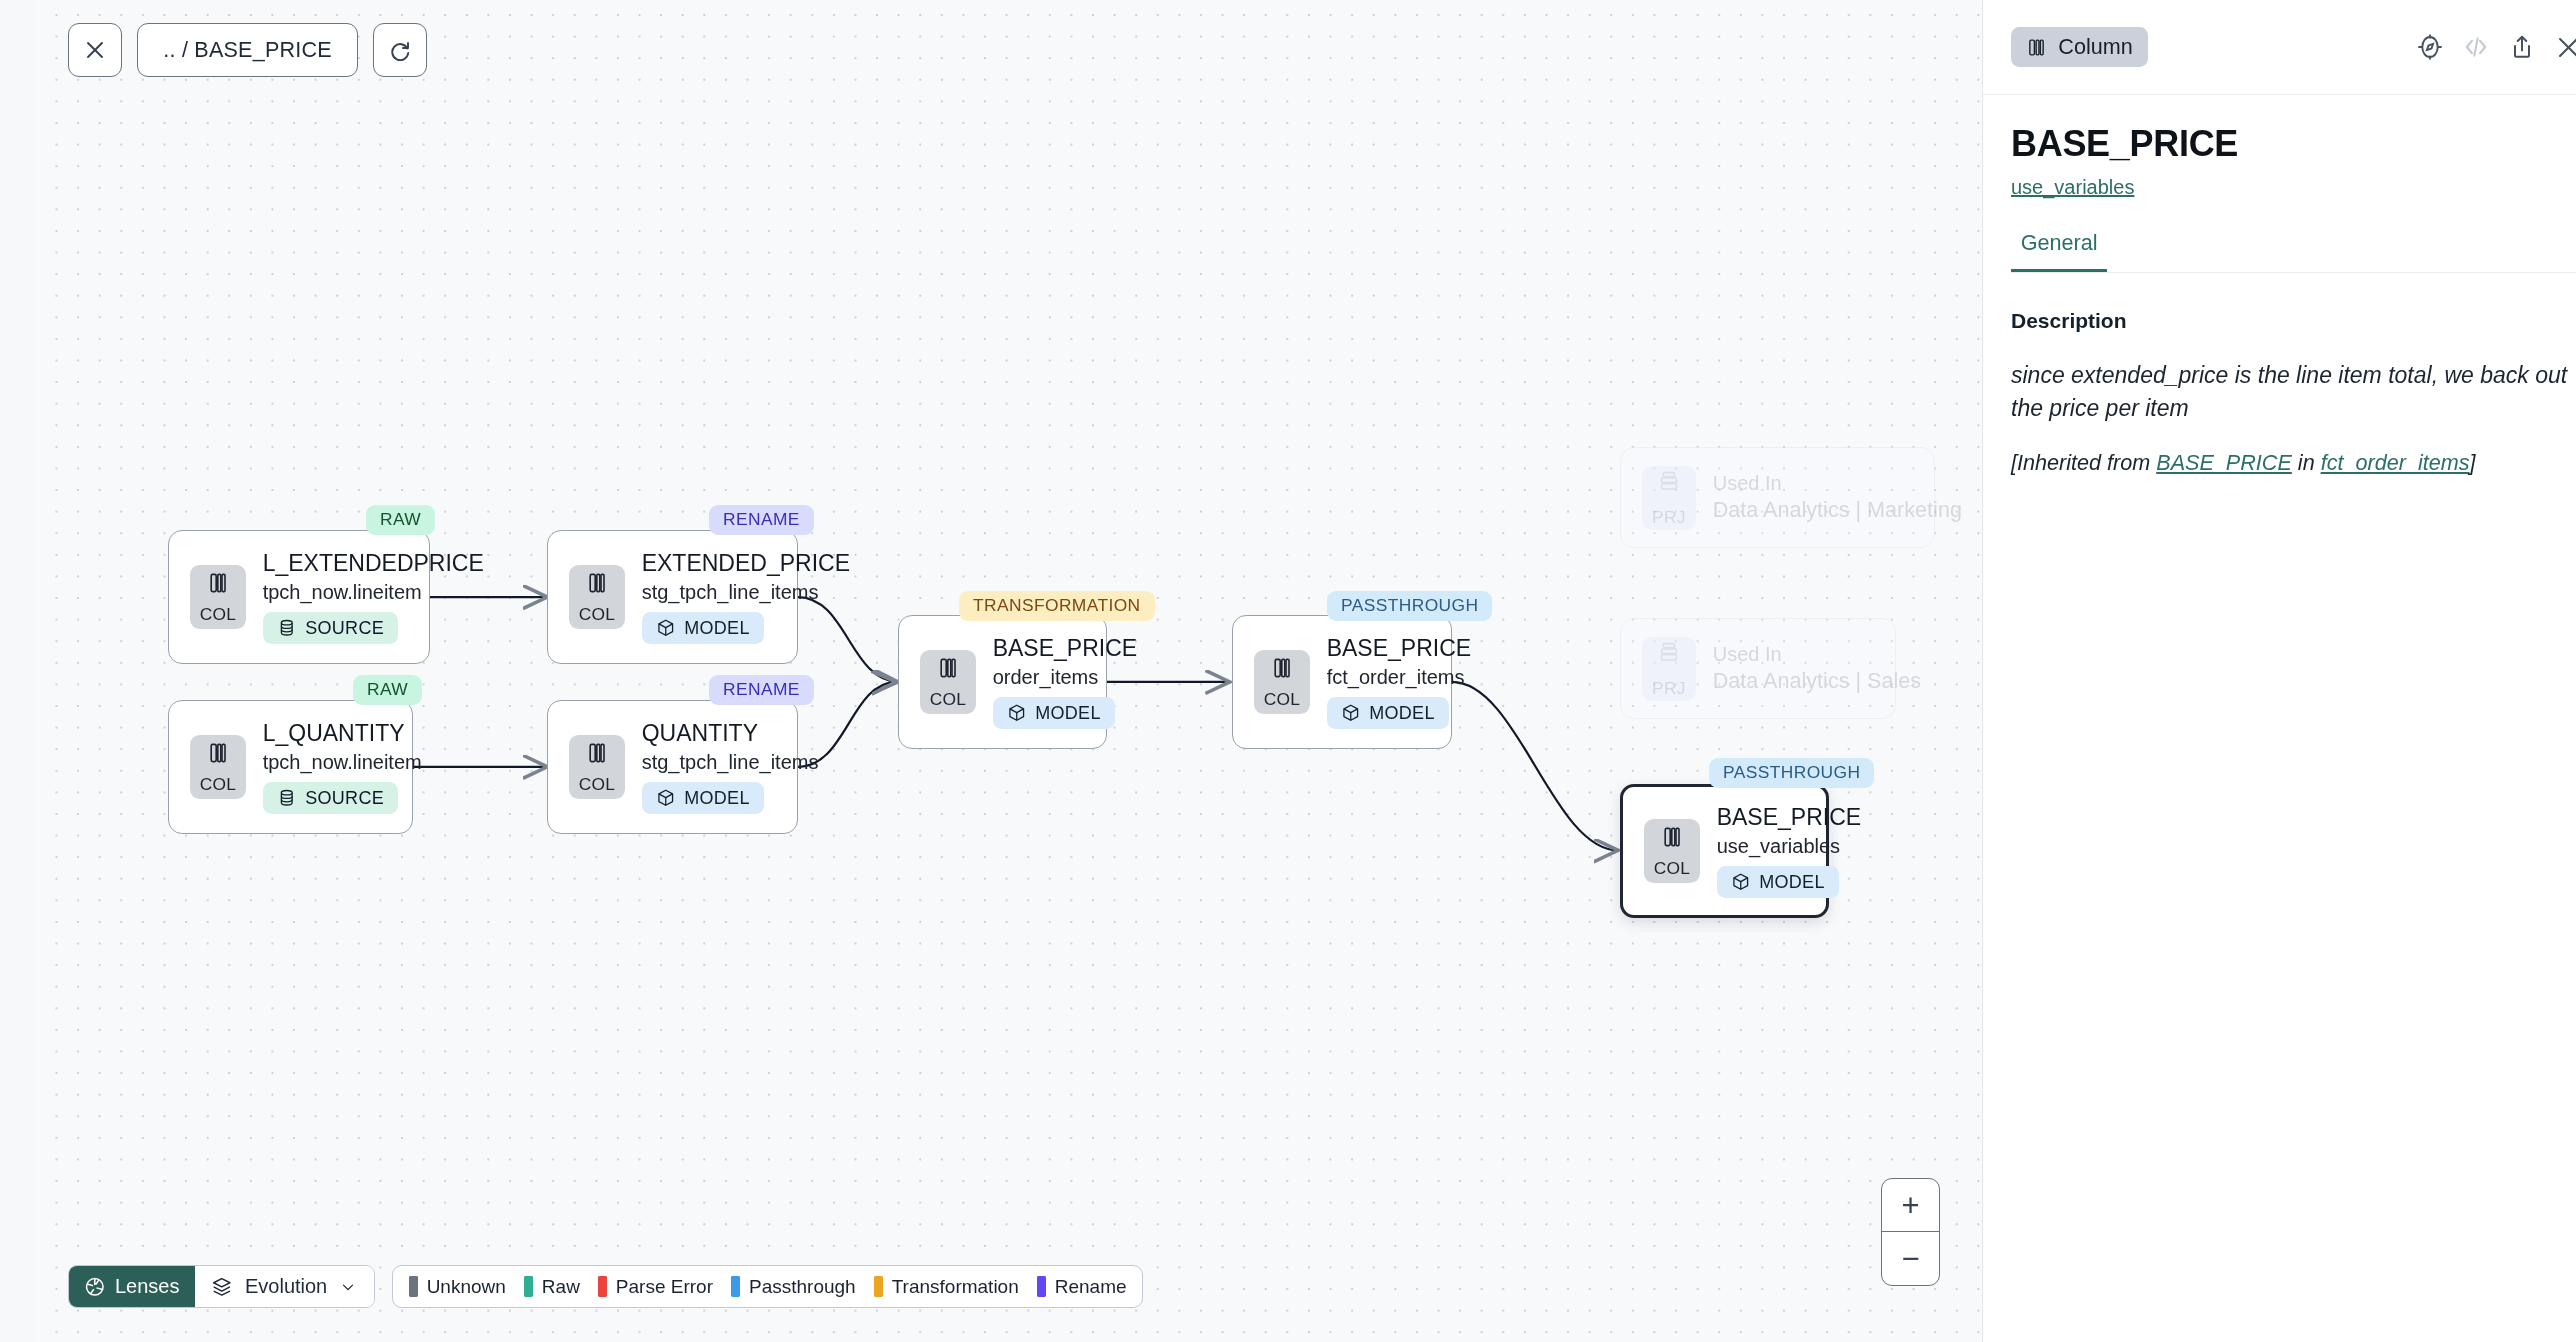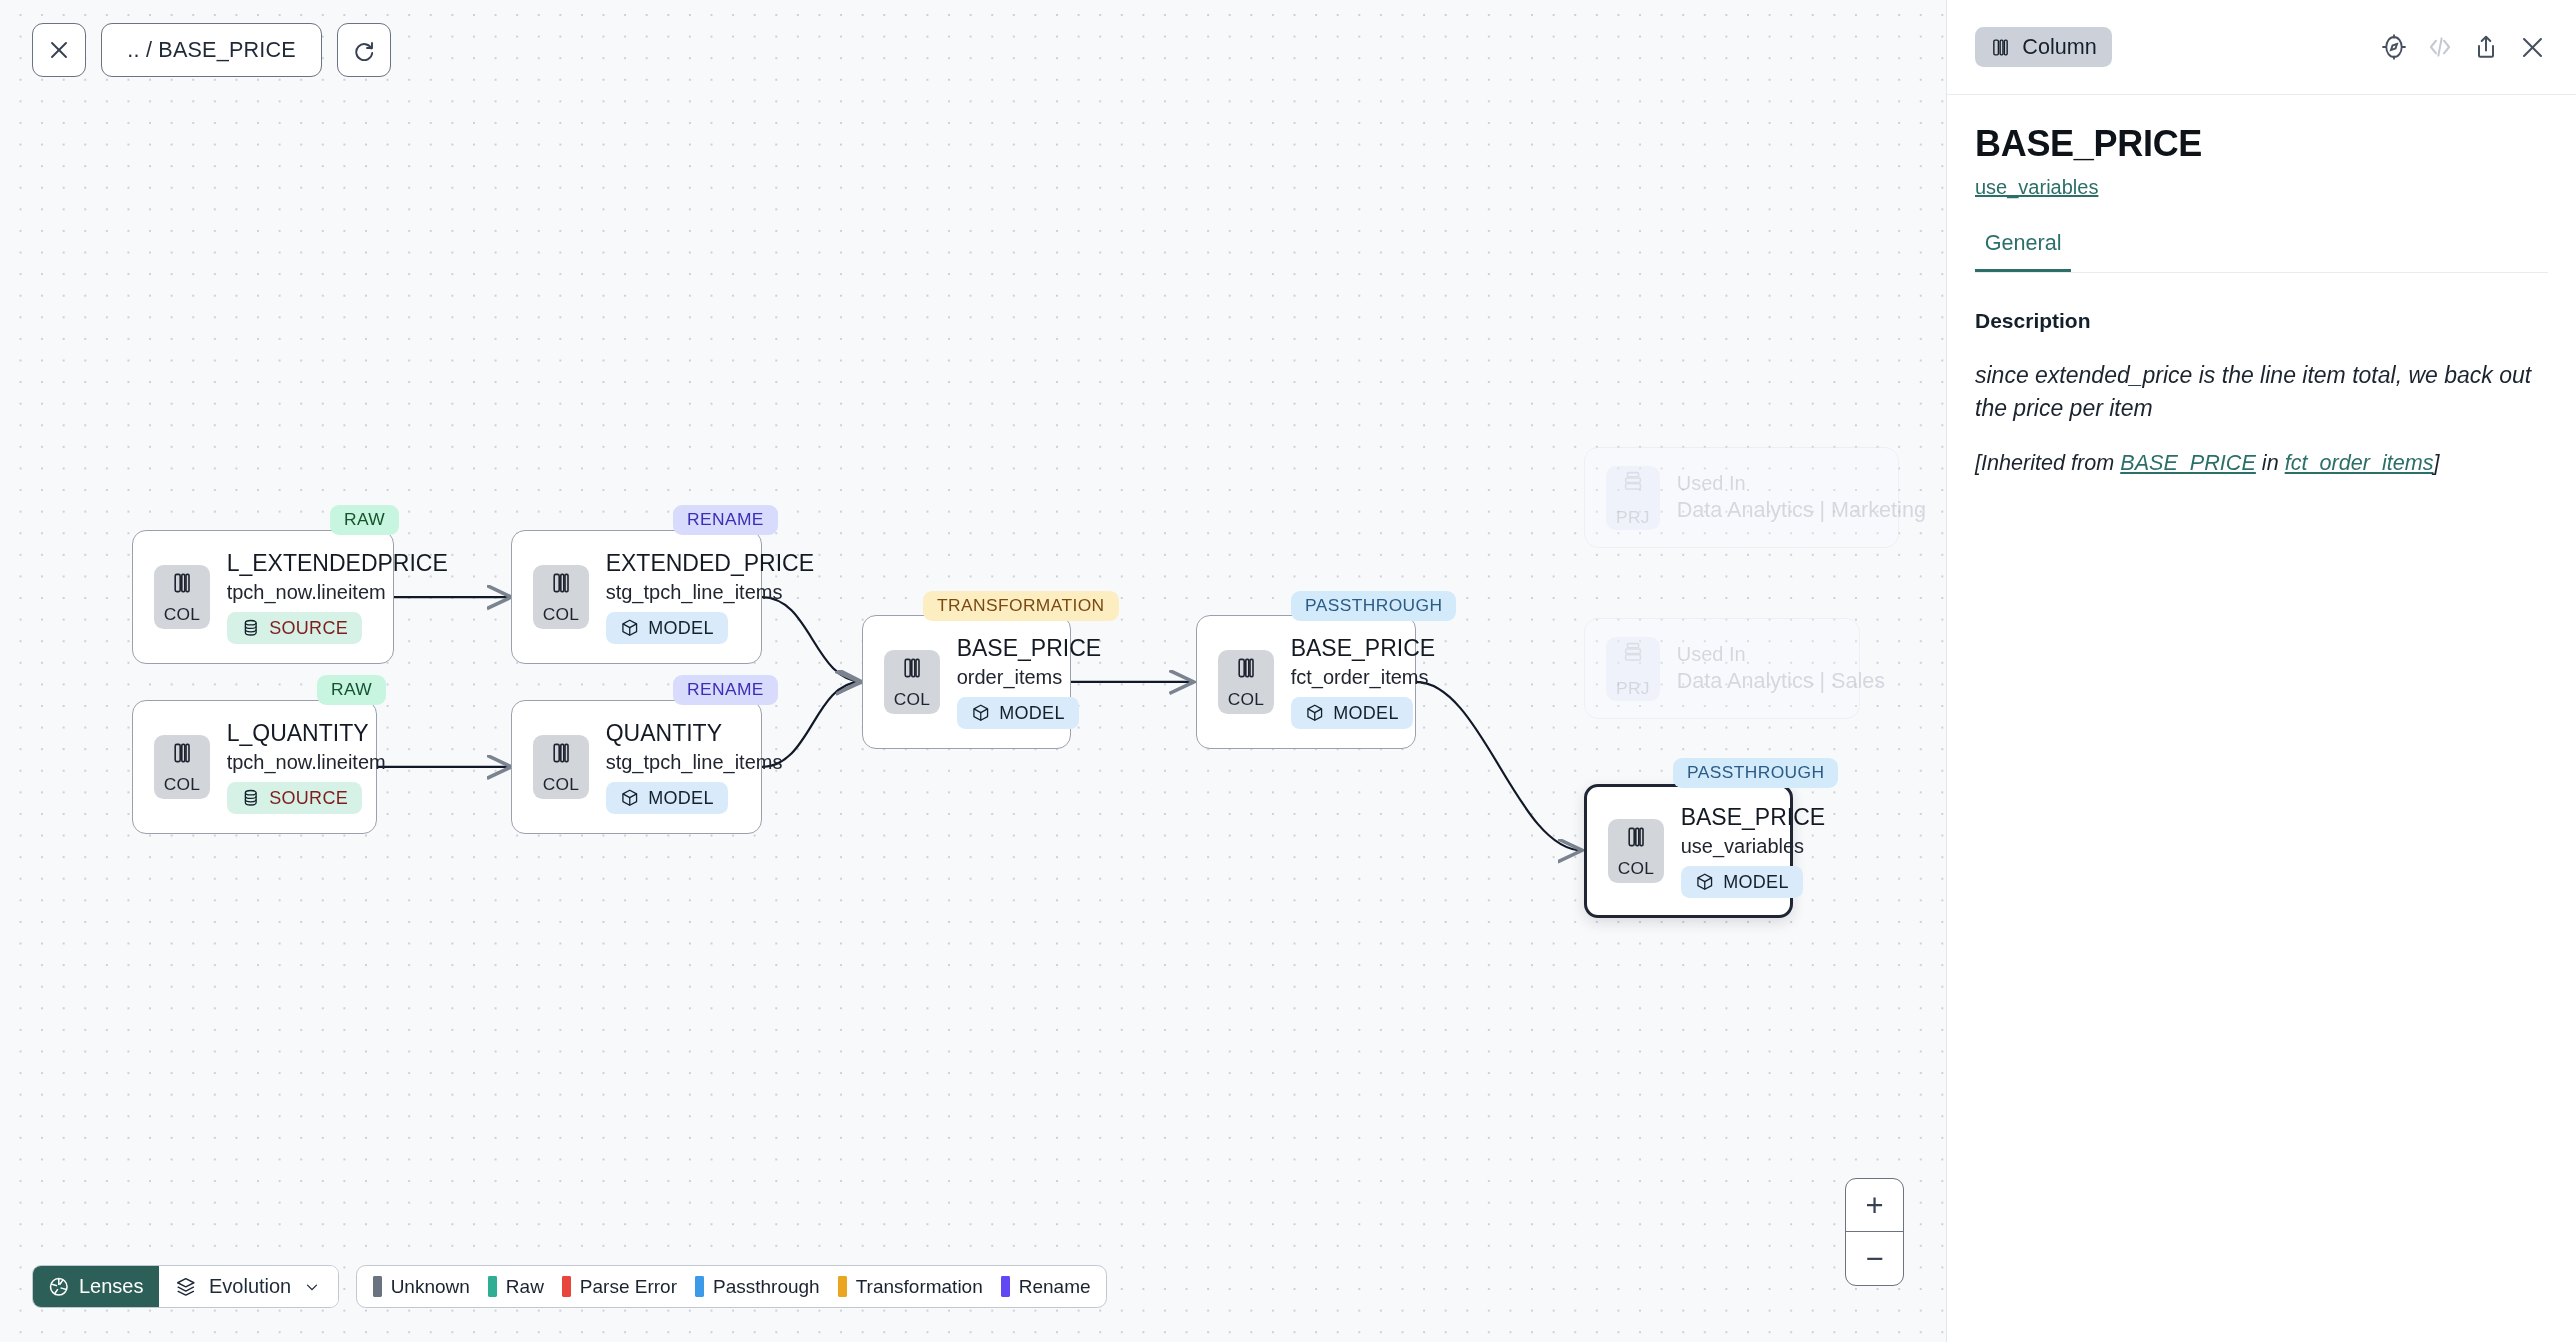--- a/index.html
+++ b/index.html
@@ -2,21 +2,21 @@
 <html style="font-size:11px"><head>
 <meta charset="utf-8">
 <style>
   * { box-sizing: border-box; margin: 0; padding: 0; }
   html, body {
     width: 2576px; height: 1343px;
     font-family: "Liberation Sans", sans-serif;
     overflow: hidden;
     background: #f7f8fa;
   }
-  #app { position: relative; width: 2576px; height: 1343px; display: flex; }
+  #app { position: relative; width: 2576px; height: 1343px; display: flex; padding-left: 36px; }
 
   
   #canvas {
     position: relative;
     width: 1946px; height: 1343px;
     background-color: #f7f9fb;
     background-image: radial-gradient(#ccd0d8 1.1px, transparent 1.2px);
     background-size: 21.6px 21.6px;
     background-position: 9.7px 4.2px;
     overflow: hidden;
@@ -45,21 +45,21 @@
     display: flex; flex-direction: column; align-items: center; justify-content: center; gap: 11px;
   }
   .node-col .cap { font-size: 17.4px; color: #1e2430; letter-spacing: 0.3px; line-height: 1; }
   .node-body { display: flex; flex-direction: column; gap: 4.2px; min-width: 0; }
   .node-title { font-size: 23px; color: #141a24; line-height: 1.15; white-space: nowrap; }
   .node-sub { font-size: 20px; color: #20252f; line-height: 1.15; white-space: nowrap; }
   .chip {
     margin-top: 4.2px; align-self: flex-start; display: inline-flex; align-items: center; gap: 9px;
     padding: 5.6px 14px; border-radius: 8.4px; font-size: 18px; letter-spacing: 0.3px; white-space: nowrap;
   }
-  .chip-source { background: #d6f2e6; color: #7f1d1d; }
+  .chip-source { background: #d6f2e6; color: #0f172a; }
   .chip-model  { background: #d9ebfa; color: #14212b; }
 
   
   .kbadge {
     position: absolute; z-index: 16; padding: 4.9px 14px 6.3px; border-radius: 9px;
     font-size: 17.4px; letter-spacing: 0.4px; white-space: nowrap; line-height: 1.1;
   }
   .kb-raw   { background: #c8f5e0; color: #14532d; }
   .kb-ren   { background: #d8dbfb; color: #3b2fb8; }
   .kb-trans { background: #fdeec2; color: #7a4a12; }

